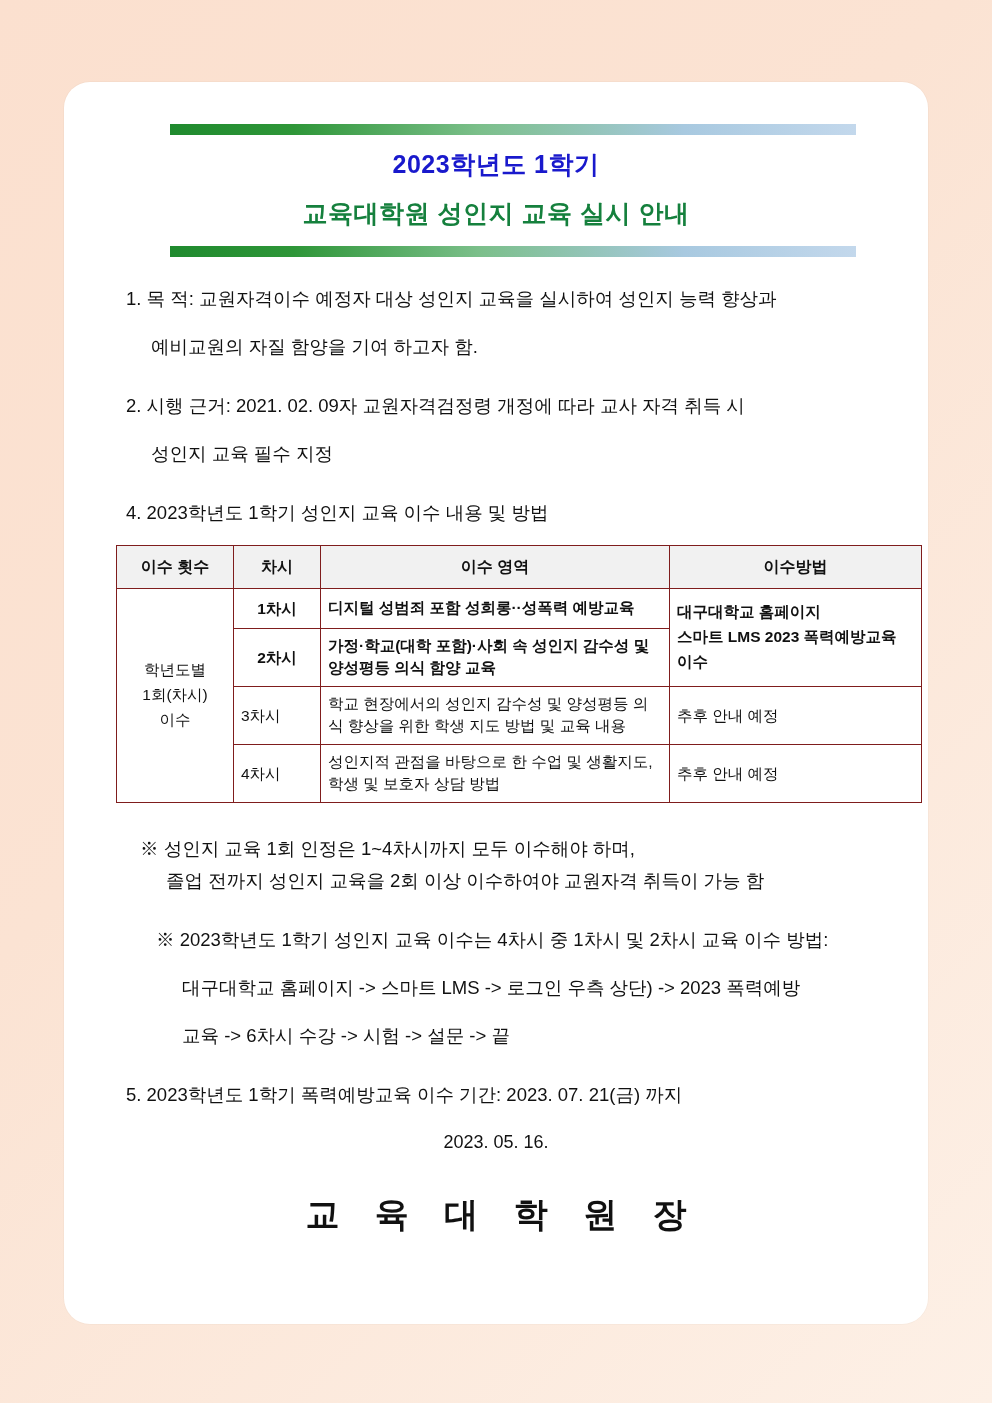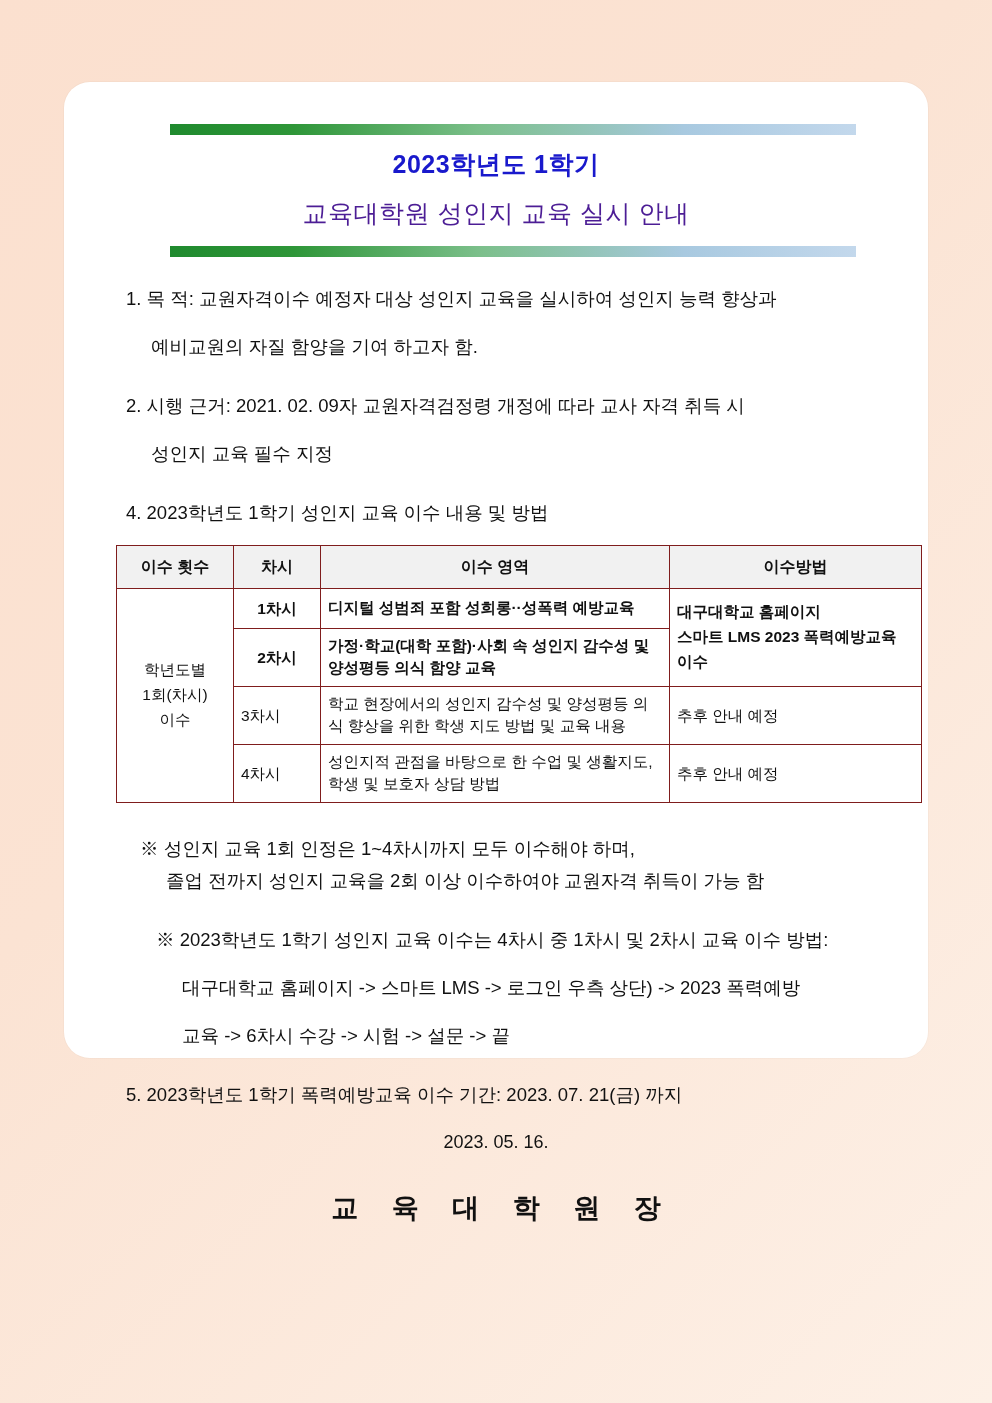--- a/index.html
+++ b/index.html
@@ -11,21 +11,21 @@
     height: 1403px;
     background: linear-gradient(135deg, #fbe0cf 0%, #fbe3d3 40%, #fdf0e6 100%);
     font-family: "Liberation Sans", sans-serif;
     overflow: hidden;
   }
   .page {
     position: absolute;
     left: 64px;
     top: 82px;
     width: 864px;
-    height: 976px;
+    height: 1242px;
     background: #ffffff;
     border-radius: 26px;
     box-shadow: 0 0 0 1px rgba(0,0,0,0.02);
     box-sizing: border-box;
     padding: 34px 46px 0 46px;
   }
   .hdr-bar {
     height: 11px;
     margin: 8px 26px 0 60px;
     background: linear-gradient(to right, #1f8a2e 0%, #2e9638 18%, #7bbf8a 45%, #a8c9e0 75%, #c3d8ec 100%);
@@ -39,22 +39,22 @@
   }
   .hdr-line1 {
     font-size: 25px;
     font-weight: bold;
     color: #1919cc;
     letter-spacing: 0.5px;
     margin-bottom: 16px;
   }
   .hdr-line2 {
     font-size: 25px;
-    font-weight: normal;
-    color: #4c1d95;
+    font-weight: bold;
+    color: #15803d;
     letter-spacing: 0.5px;
   }
   .body-text {
     font-size: 18.5px;
     color: #111;
     line-height: 1.75;
   }
   .item {
     margin-top: 26px;
   }
@@ -113,21 +113,21 @@
   .note-line { margin: 0; }
   .sign {
     text-align: center;
   }
   .date {
     font-size: 18px;
     color: #111;
     text-align: center;
   }
   .org {
-    font-size: 27px;
+    font-size: 34px;
     font-weight: bold;
     letter-spacing: 13px;
     color: #111;
     text-align: center;
     margin-top: 26px;
     padding-left: 13px;
   }
 </style>
 </head>
 <body>

